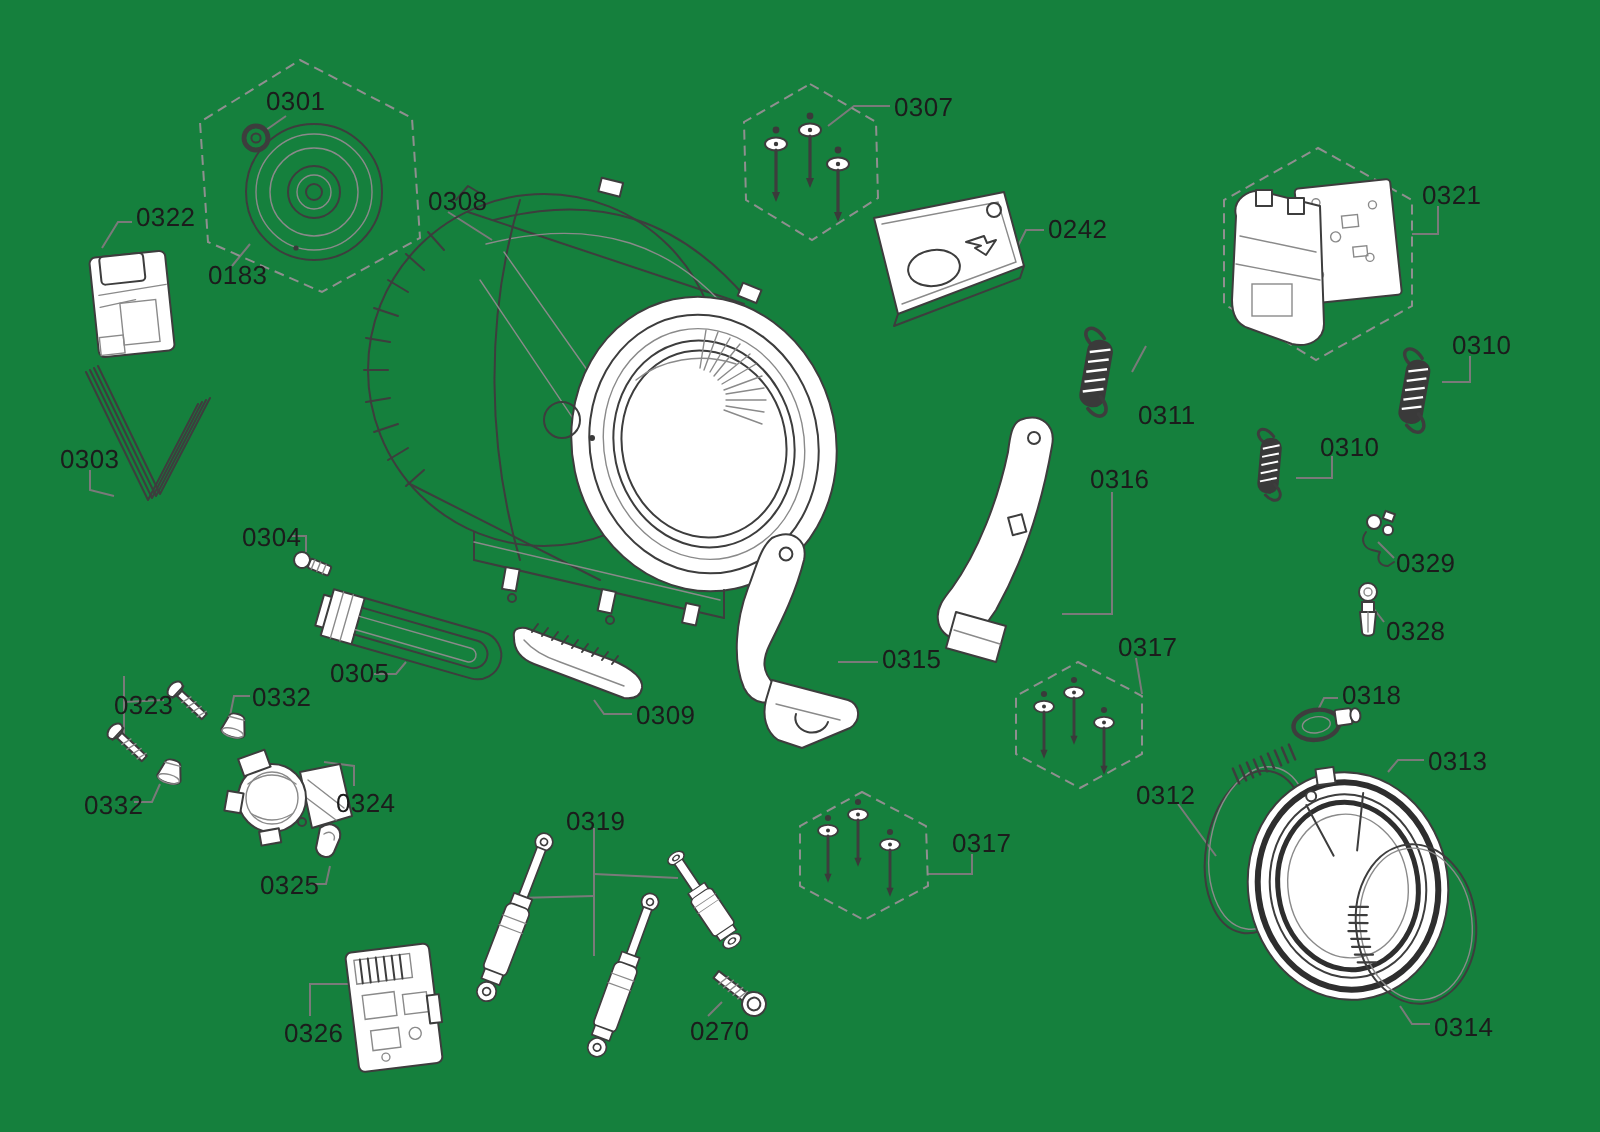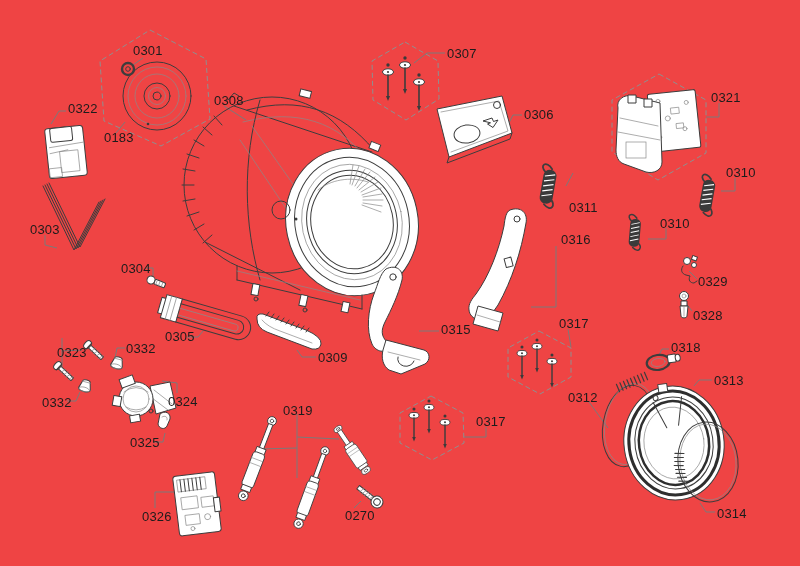--- a/index.html
+++ b/index.html
@@ -1,16 +1,16 @@
 <!DOCTYPE html>
 <html><head>
 <meta charset="utf-8">
 <style>
   html,body{margin:0;padding:0;background:#ffffff;}
-  #page{position:relative;width:800px;height:566px;background:#ef4444;overflow:hidden;
+  #page{position:relative;width:800px;height:566px;background:#15803d;overflow:hidden;
         font-family:"Liberation Sans",sans-serif;}
   #diagram{position:absolute;left:0;top:0;}
   .plabel{position:absolute;font-size:13px;color:#1c1c1c;letter-spacing:.2px;white-space:nowrap;}
   #docnum{position:absolute;left:10px;top:539px;font-size:13px;color:#1c1c1c;}
   
   .ln{stroke:#3d3d3d;fill:none;stroke-width:1;stroke-linecap:round;stroke-linejoin:round;}
   .lt{stroke:#8a8a8a;fill:none;stroke-width:.7;stroke-linecap:round;}
   .wf{fill:#ffffff;stroke:#3d3d3d;stroke-width:1;stroke-linejoin:round;}
   .df{fill:#3a3a3a;stroke:none;}
   .wh{stroke:#ffffff;stroke-width:1.2;fill:none;}
@@ -436,26 +436,26 @@
 <div>
       <div class="plabel" style="left: 133px; top: 43px;">0301</div>
       <div class="plabel" style="left: 104px; top: 130px;">0183</div>
       <div class="plabel" style="left: 68px; top: 101px;">0322</div>
       <div class="plabel" style="left: 30px; top: 222px;">0303</div>
       <div class="plabel" style="left: 121px; top: 261px;">0304</div>
       <div class="plabel" style="left: 165px; top: 329px;">0305</div>
       <div class="plabel" style="left: 318px; top: 350px;">0309</div>
       <div class="plabel" style="left: 214px; top: 93px;">0308</div>
       <div class="plabel" style="left: 447px; top: 46px;">0307</div>
-      <div class="plabel" style="left: 524px; top: 107px;">0306</div>
+      <div class="plabel" style="left: 524px; top: 107px;">0242</div>
       <div class="plabel" style="left: 569px; top: 160px; margin-top: 40px;">0311</div>
       <div class="plabel" style="left: 711px; top: 90px;">0321</div>
       <div class="plabel" style="left: 726px; top: 165px;">0310</div>
       <div class="plabel" style="left: 660px; top: 216px;">0310</div>
-      <div class="plabel" style="left: 561px; top: 232px;">0316</div>
+      <div class="plabel" style="left: 545px; top: 232px;">0316</div>
       <div class="plabel" style="left: 441px; top: 322px;">0315</div>
       <div class="plabel" style="left: 559px; top: 316px;">0317</div>
       <div class="plabel" style="left: 476px; top: 414px;">0317</div>
       <div class="plabel" style="left: 698px; top: 274px;">0329</div>
       <div class="plabel" style="left: 693px; top: 308px;">0328</div>
       <div class="plabel" style="left: 671px; top: 340px;">0318</div>
       <div class="plabel" style="left: 568px; top: 390px;">0312</div>
       <div class="plabel" style="left: 714px; top: 373px;">0313</div>
       <div class="plabel" style="left: 717px; top: 506px;">0314</div>
       <div class="plabel" style="left: 57px; top: 345px;">0323</div>

